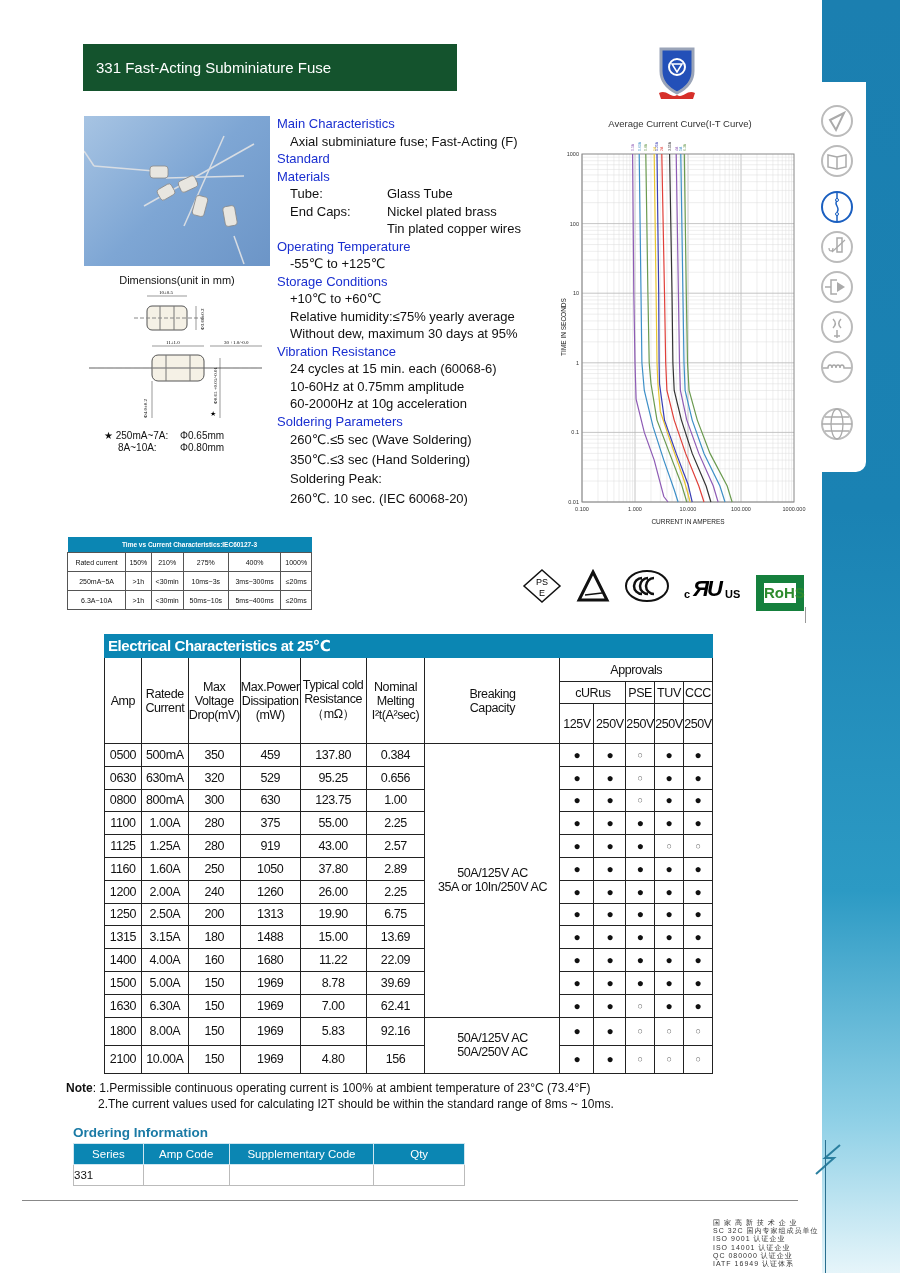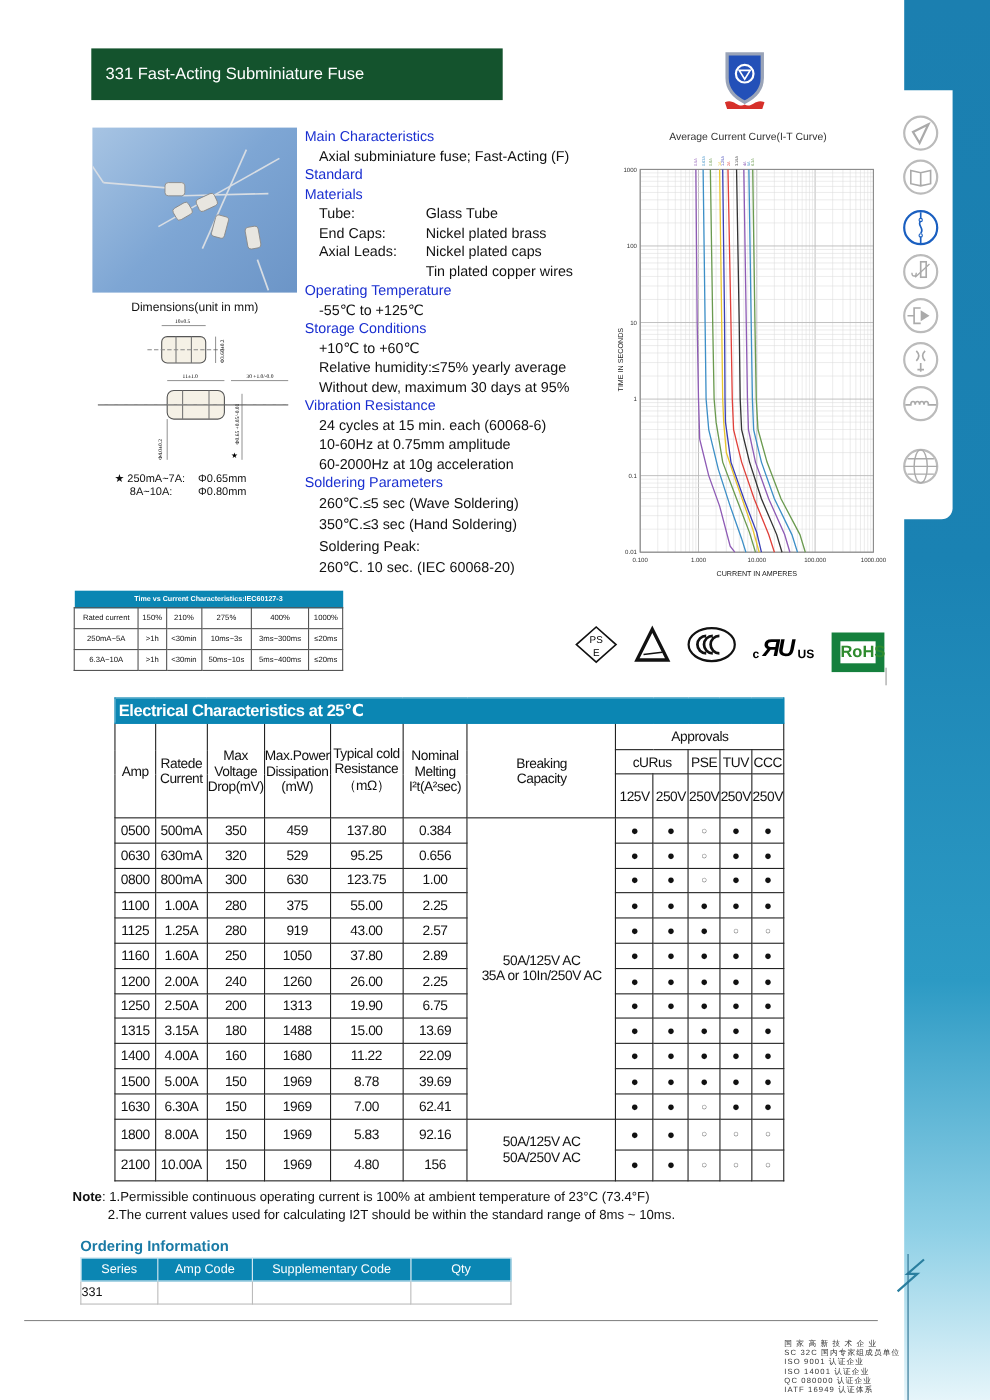--- a/index.html
+++ b/index.html
@@ -179,24 +179,20 @@
   <div class="line">Axial subminiature fuse; Fast-Acting (F)</div>
   <div class="head">Standard</div>
   <div class="head">Materials</div>
   <div class="mat">
       <span class="k">Tube:</span>
       <span>Glass Tube</span>
     </div>
   <div class="mat">
       <span class="k">End Caps:</span>
       <span>Nickel plated brass</span>
-    </div>
-  <div class="mat">
-      <span class="k">Axial Leads:</span>
-      <span>Nickel plated caps</span>
     </div>
   <div class="mat">
       <span class="k"></span>
       <span>Tin plated copper wires</span>
     </div>
   <div class="head">Operating Temperature</div>
   <div class="line">-55℃ to +125℃</div>
   <div class="head">Storage Conditions</div>
   <div class="line">+10℃ to +60℃</div>
   <div class="line">Relative humidity:≤75% yearly average</div>

